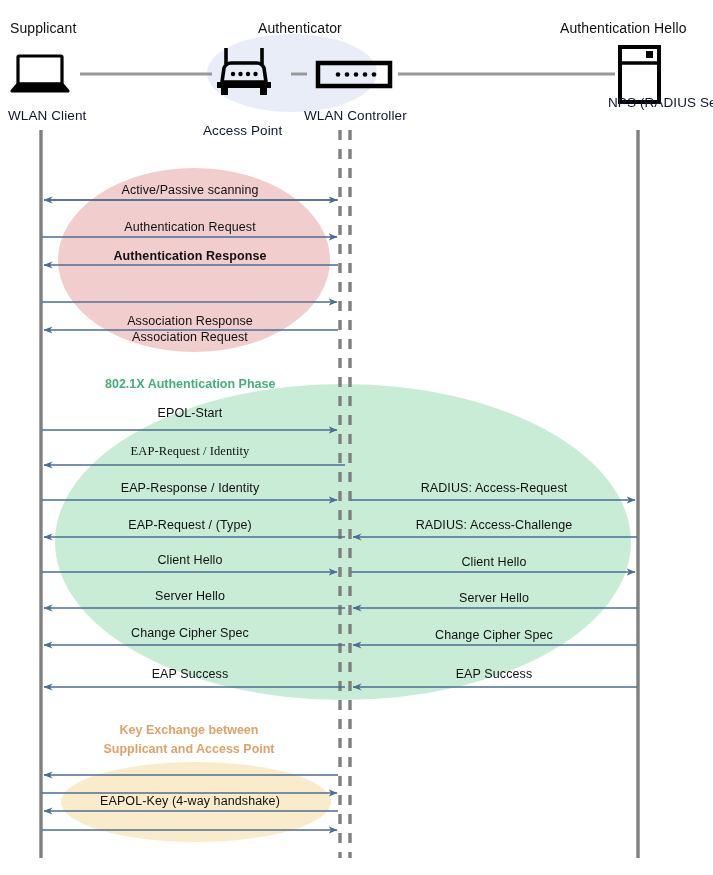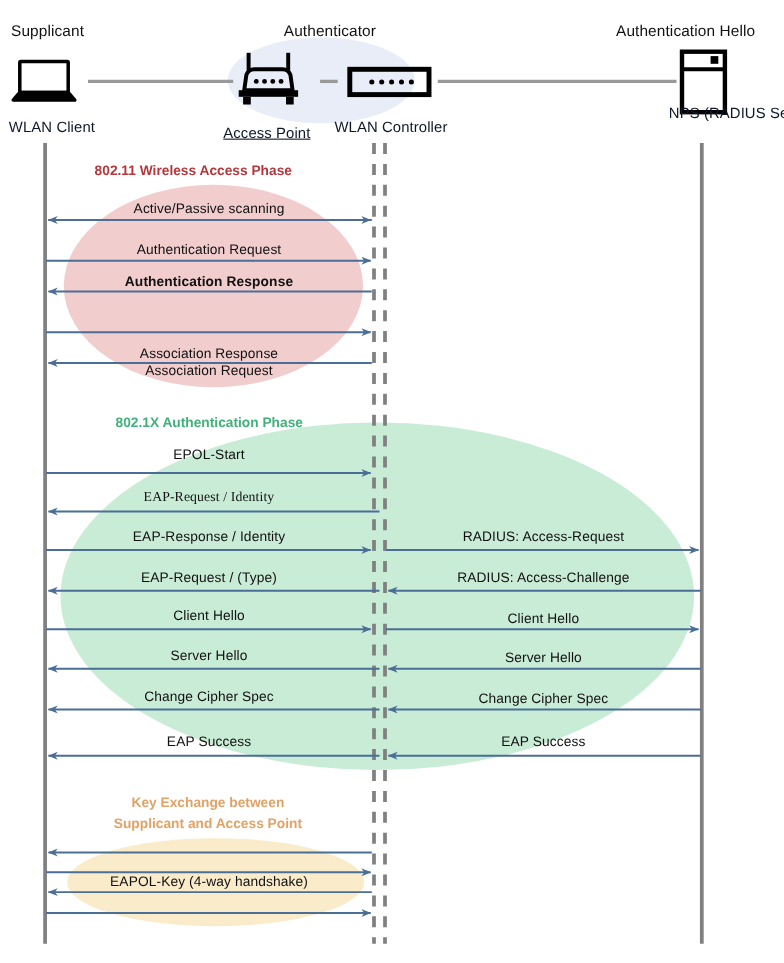--- a/index.html
+++ b/index.html
@@ -152,28 +152,27 @@
       <line x1="42" y1="793" x2="337" y2="793" marker-end="url(#arrowRight)"></line>
       <line x1="338" y1="811" x2="44" y2="811" marker-end="url(#arrowLeft)"></line>
       <line x1="42" y1="830" x2="337" y2="830" marker-end="url(#arrowRight)"></line>
     </g>
   </svg>
 
   <div class="node-title" style="left:10px; top:20px;">Supplicant</div>
   <div class="node-sub" style="left:8px; top:108px;">WLAN Client</div>
 
   <div class="node-title" style="left:258px; top:20px;">Authenticator</div>
-  <div class="node-sub" style="left:203px; top:113px;text-decoration:underline;">Access Point</div>
+  <div class="node-sub" style="left:203px; top:123px;">Access Point</div>
 
   <div class="node-sub" style="left:304px; top:108px;text-align:right;">WLAN Controller</div>
 
   <div class="node-title" style="left:560px; top:20px;">Authentication Hello</div>
   <div class="node-sub" style="left:560px; top:95px;margin-left:48px;">NPS (RADIUS Server)</div>
 
-  <div class="phase-label" style="left:86px; top:146px; color:#B5373B;">802.11 Wireless Access Phase</div>
 
   <div class="phase-label" style="left:105px; top:375px; color:#42B07A;">802.1X Authentication Phase</div>
 
   <div class="phase-label" style="left:96px; top:740px; width:186px; color:#E0A367;">Supplicant and Access Point</div>
   <div class="phase-label" style="left:96px; top:721px; width:186px; color:#E0A367;">Key Exchange between</div>
 
   <div class="msg-label" style="left:41px; top:183px; width:298px;">Active/Passive scanning</div>
   <div class="msg-label" style="left:41px; top:220px; width:298px;">Authentication  Request</div>
   <div class="msg-label" style="left:41px; top:249px; width:298px;font-weight:bold;">Authentication  Response</div>
   <div class="msg-label" style="left:41px; top:286px; width:298px;margin-top:44px;">Association Request</div>

